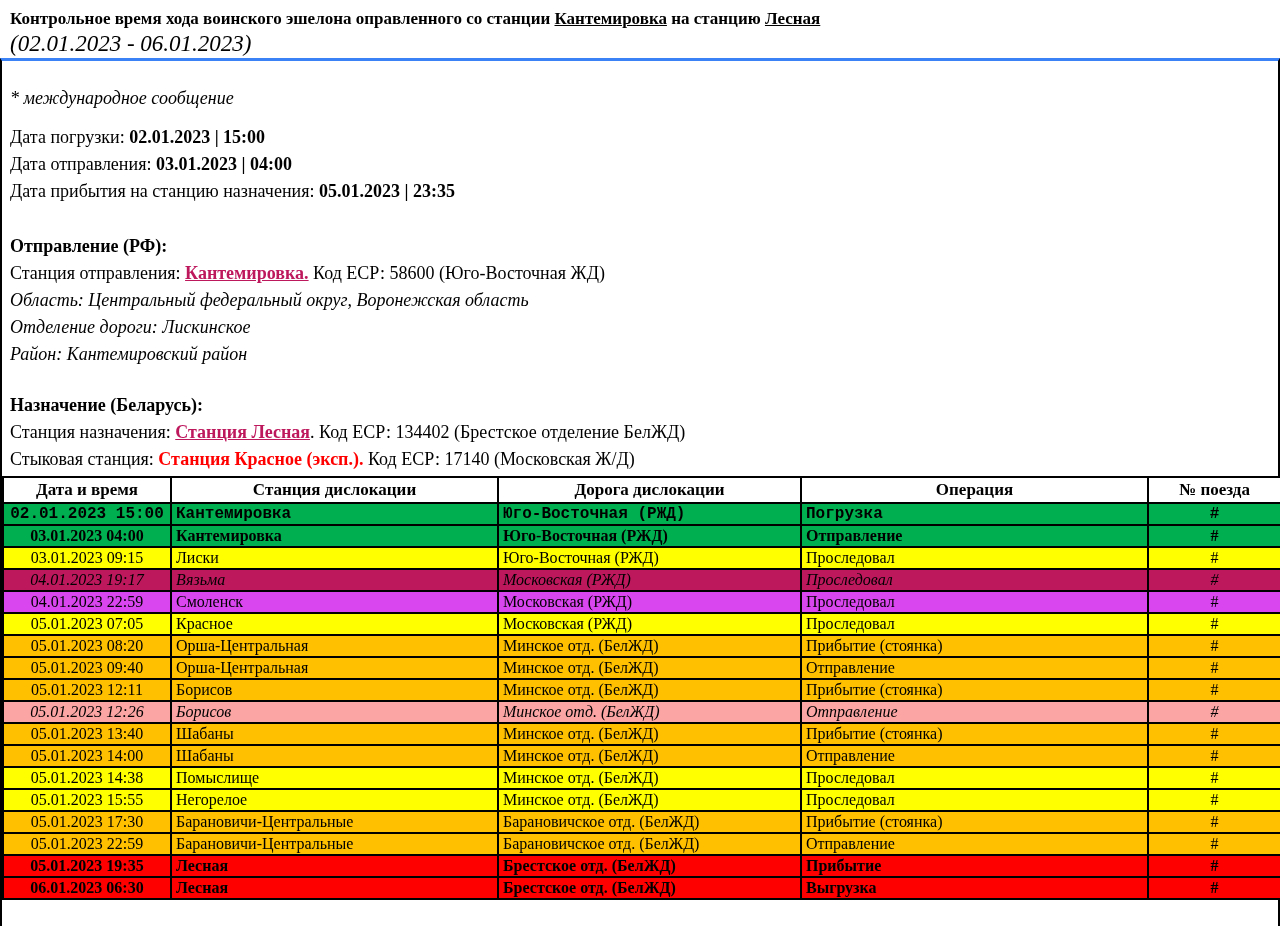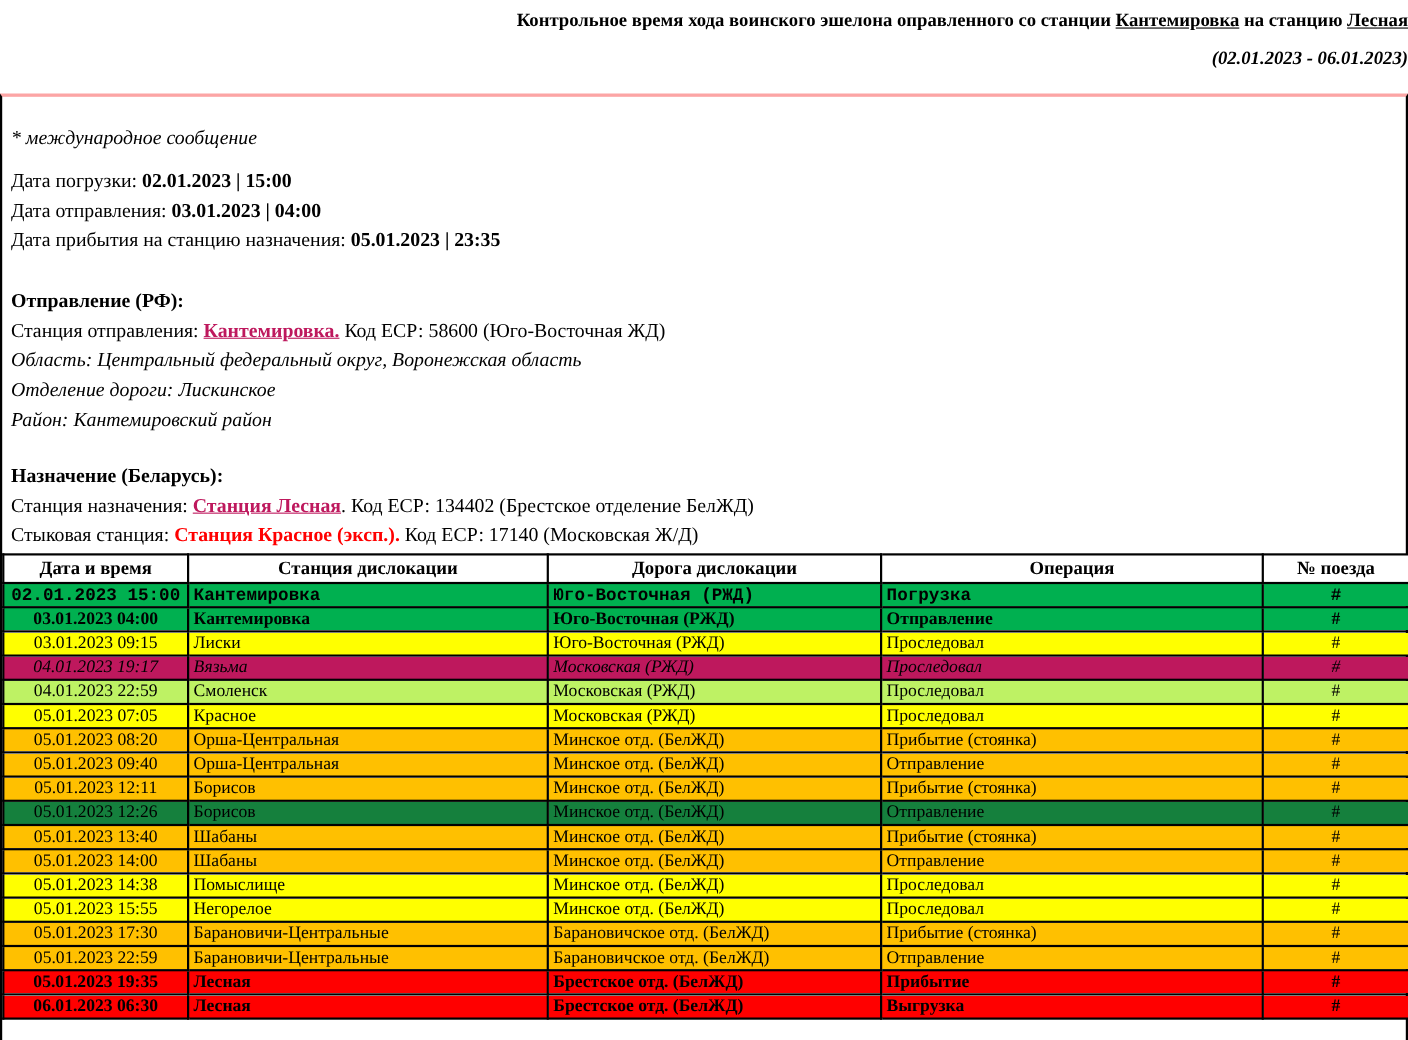--- a/index.html
+++ b/index.html
@@ -1,26 +1,26 @@
 <!DOCTYPE html>
 <html><head>
 <meta charset="utf-8">
 <style>
   * { margin:0; padding:0; box-sizing:border-box; }
   html,body { width:1280px; background:#fff; }
   body {
     font-family:"Liberation Serif","DejaVu Serif",serif;
     color:#000; font-size:18px;
   }
-  .title-block { height:85px; padding-top:9px; text-align:right; }
+  .title-block { height:58px; padding-top:9px; text-align:left;padding-left:10px; }
   .doc-title { font-size:17px; font-weight:bold; }
   .doc-title .u { text-decoration:underline; }
-  .doc-period { margin-top:14px; font-size:17px; font-weight:bold; font-style:italic; }
+  .doc-period { margin-top:2px; font-size:23px; font-weight:normal; font-style:italic; }
   .body-box {
-    border-top:3px solid #fca5a5;
+    border-top:3px solid #3b82f6;
     border-left:2px solid #000;
     border-right:2px solid #000;
     min-height:868px;
   }
   .pad { padding-left:8px; padding-right:8px; }
   .note { margin-top:24px; font-style:italic; }
   .dates-block { margin-top:12px; }
   .line { line-height:27px; }
   .b { font-weight:bold; }
   .i { font-style:italic; }
@@ -139,21 +139,21 @@
             <td class="c-left">Проследовал</td>
             <td class="c-train">#</td>
           </tr>
           <tr style="background: #be185d; font-style: italic;">
             <td class="c-date">04.01.2023 19:17</td>
             <td class="c-left">Вязьма</td>
             <td class="c-left">Московская (РЖД)</td>
             <td class="c-left">Проследовал</td>
             <td class="c-train">#</td>
           </tr>
-          <tr style="background: #bef264;">
+          <tr style="background: #d946ef;">
             <td class="c-date">04.01.2023 22:59</td>
             <td class="c-left">Смоленск</td>
             <td class="c-left">Московская (РЖД)</td>
             <td class="c-left">Проследовал</td>
             <td class="c-train">#</td>
           </tr>
           <tr style="background: rgb(255, 255, 0);">
             <td class="c-date">05.01.2023 07:05</td>
             <td class="c-left">Красное</td>
             <td class="c-left">Московская (РЖД)</td>
@@ -174,21 +174,21 @@
             <td class="c-left">Отправление</td>
             <td class="c-train">#</td>
           </tr>
           <tr style="background: rgb(255, 192, 0);">
             <td class="c-date">05.01.2023 12:11</td>
             <td class="c-left">Борисов</td>
             <td class="c-left">Минское отд. (БелЖД)</td>
             <td class="c-left">Прибытие (стоянка)</td>
             <td class="c-train">#</td>
           </tr>
-          <tr style="background: #15803d;">
+          <tr style="background: #fca5a5; font-style: italic;">
             <td class="c-date">05.01.2023 12:26</td>
             <td class="c-left">Борисов</td>
             <td class="c-left">Минское отд. (БелЖД)</td>
             <td class="c-left">Отправление</td>
             <td class="c-train">#</td>
           </tr>
           <tr style="background: rgb(255, 192, 0);">
             <td class="c-date">05.01.2023 13:40</td>
             <td class="c-left">Шабаны</td>
             <td class="c-left">Минское отд. (БелЖД)</td>

